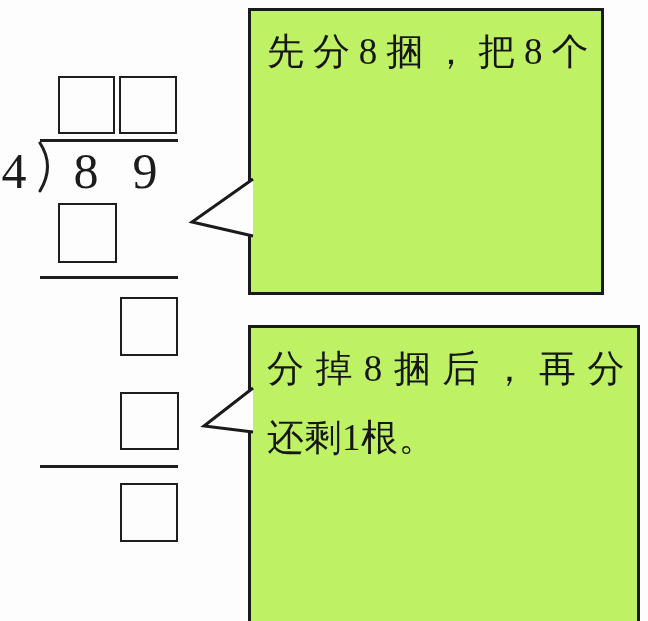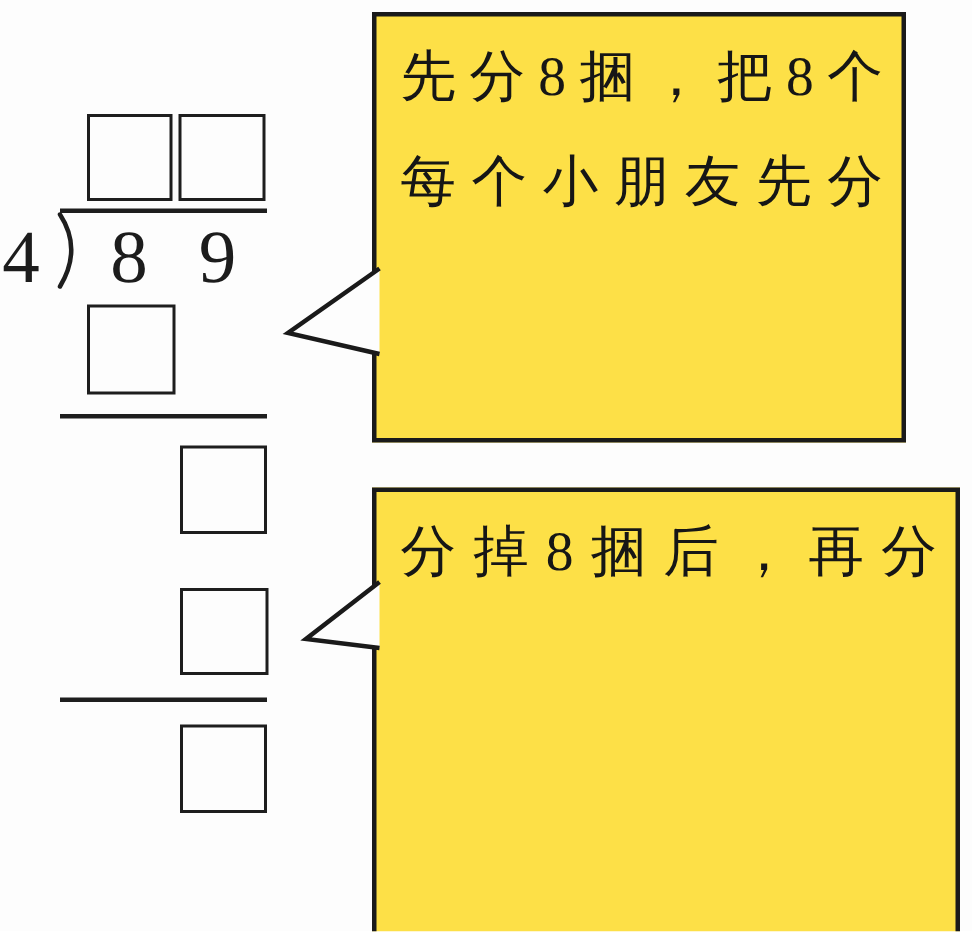--- a/index.html
+++ b/index.html
@@ -39,21 +39,21 @@
   .bracket-svg {
     position: absolute;
     left: 36px;
     top: 141px;
   }
   
   .bubble {
     position: absolute;
     box-sizing: border-box;
     border: 3px solid #1a1a1a;
-    background: #fde047;
+    background: #bef264;
     padding: 6px 12px 0 16px;
   }
   .bubble .bline {
     font-size: 37px;
     line-height: 70px;
     white-space: nowrap;
     color: #161616;
     letter-spacing: 0.5px;
   }
   .bubble .bline.just {
@@ -100,28 +100,28 @@
 
     <div class="abox" style="left:120px; top:392px; width:59px; height:58px;"></div>
 
     <div class="hline" style="left:40px; top:465px; width:138px;"></div>
 
     <div class="abox" style="left:120px; top:483px; width:58px; height:59px;"></div>
   </div>
 
   <div class="bubble bubble1">
     <div class="bline just">先分8捆，把8个</div>
-    <div class="bline just">每个小朋友先分</div>
   </div>
 
   <svg class="tail tail1" width="72" height="70" viewBox="0 0 72 70">
     <path d="M67,7 L6,50 L67,64" fill="#fdfdfd" stroke="#1a1a1a" stroke-width="3" stroke-linejoin="miter"></path>
   </svg>
 
   <div class="bubble bubble2">
     <div class="bline just">分掉8捆后，再分</div>
+    <div class="bline">还剩1根。</div>
   </div>
 
   <svg class="tail tail2" width="62" height="58" viewBox="0 0 62 58">
     <path d="M57,8 L8,46 L57,52" fill="#fdfdfd" stroke="#1a1a1a" stroke-width="3" stroke-linejoin="miter"></path>
   </svg>
 
 </div>
 
 </body></html>

